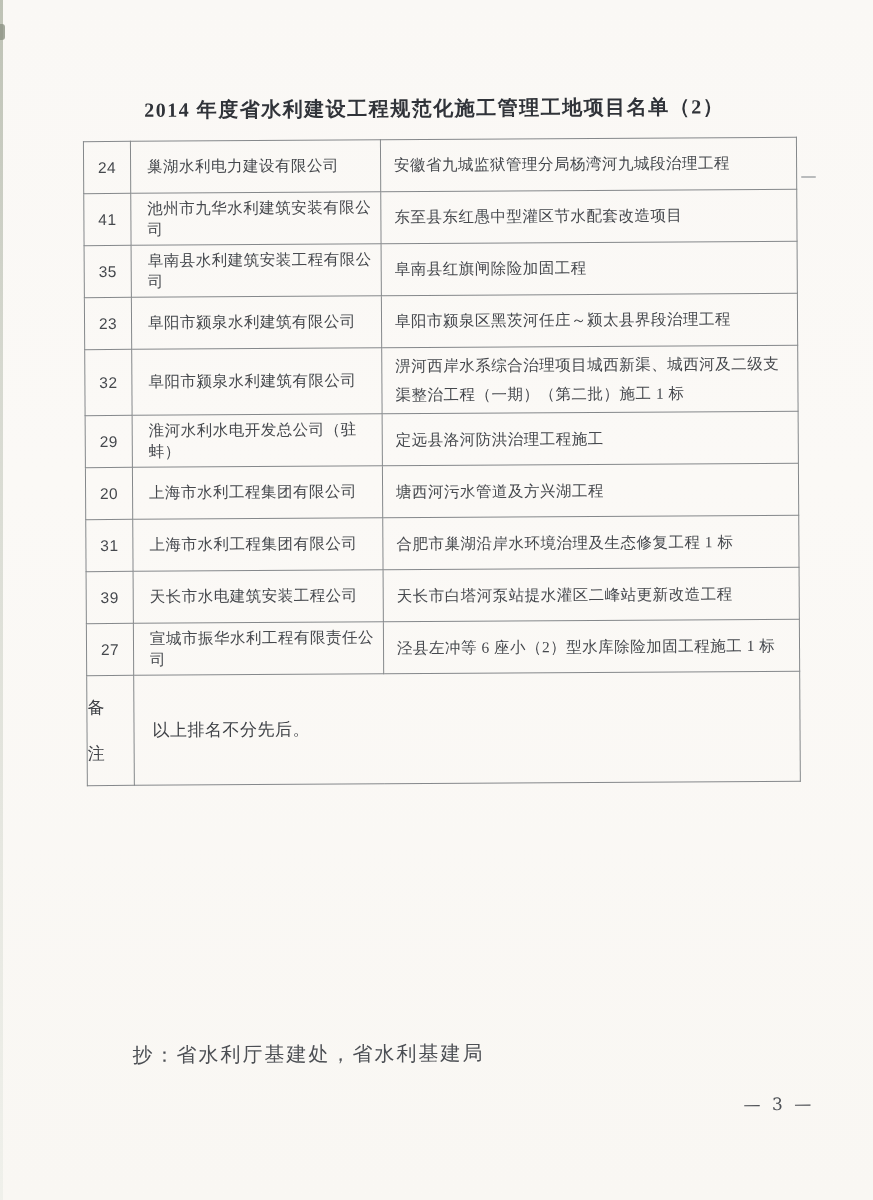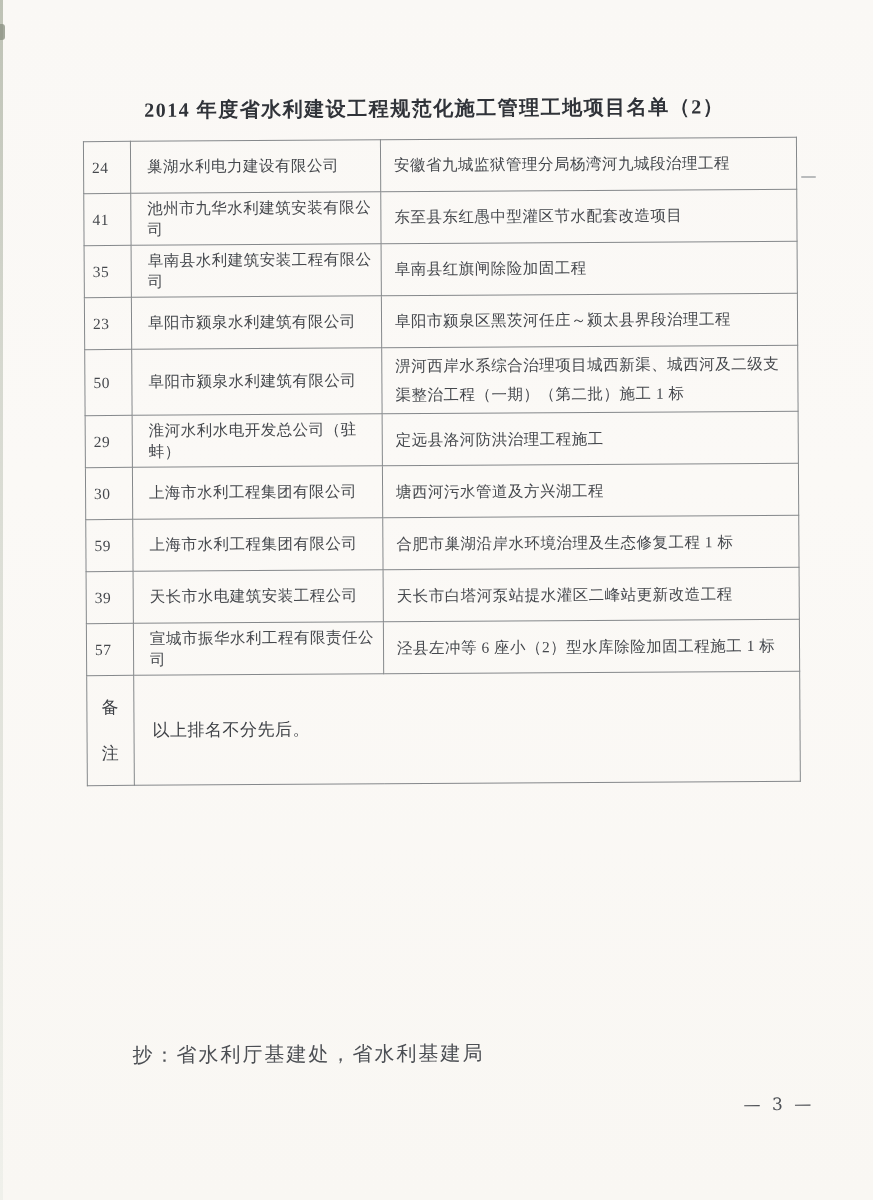--- a/index.html
+++ b/index.html
@@ -40,25 +40,25 @@
   }
   .doc-table td{
     border:1px solid #85888b;
     padding:4px 8px;vertical-align:middle;
     background:transparent;
   }
   .doc-table tr.data-row{height:52px;}
   .col-no{width:47px;}
   .col-company{width:250px;}
   .col-project{width:416px;}
-  td.no-cell{font-family:Liberation Serif, serif;}
+  td.no-cell{text-align:center;font-family:Liberation Sans, sans-serif;}
   td.company-cell{padding-left:16px;}
   td.project-cell{padding-left:13px;line-height:1.85;}
   tr.remark-row{height:110px;}
-  td.remark-label-cell{text-align:center;padding:0;}
+  td.remark-label-cell{text-align:left;padding:0;}
   .remark-label{
     display:inline-block;width:1.2em;line-height:2.7;
     font-size:17px;letter-spacing:1px;word-break:break-all;
     color:#3e4146;
   }
   td.remark-text-cell{padding-left:18px;font-size:17px;color:#3e4146;}
   .copy-note{
     position:absolute;left:129px;top:1040px;
     font-size:20px;letter-spacing:2px;color:#4c4f54;
     font-weight:400;
@@ -101,46 +101,46 @@
         <td class="no-cell">35</td>
         <td class="company-cell">阜南县水利建筑安装工程有限公司</td>
         <td class="project-cell">阜南县红旗闸除险加固工程</td>
       </tr>
       <tr class="data-row">
         <td class="no-cell">23</td>
         <td class="company-cell">阜阳市颍泉水利建筑有限公司</td>
         <td class="project-cell">阜阳市颍泉区黑茨河任庄～颍太县界段治理工程</td>
       </tr>
       <tr class="data-row">
-        <td class="no-cell">50</td>
+        <td class="no-cell">32</td>
         <td class="company-cell">阜阳市颍泉水利建筑有限公司</td>
         <td class="project-cell">淠河西岸水系综合治理项目城西新渠、城西河及二级支渠整治工程（一期）（第二批）施工 1 标</td>
       </tr>
       <tr class="data-row">
         <td class="no-cell">29</td>
         <td class="company-cell">淮河水利水电开发总公司（驻蚌）</td>
         <td class="project-cell">定远县洛河防洪治理工程施工</td>
       </tr>
       <tr class="data-row">
-        <td class="no-cell">30</td>
+        <td class="no-cell">20</td>
         <td class="company-cell">上海市水利工程集团有限公司</td>
         <td class="project-cell">塘西河污水管道及方兴湖工程</td>
       </tr>
       <tr class="data-row">
-        <td class="no-cell">59</td>
+        <td class="no-cell">31</td>
         <td class="company-cell">上海市水利工程集团有限公司</td>
         <td class="project-cell">合肥市巢湖沿岸水环境治理及生态修复工程 1 标</td>
       </tr>
       <tr class="data-row">
         <td class="no-cell">39</td>
         <td class="company-cell">天长市水电建筑安装工程公司</td>
         <td class="project-cell">天长市白塔河泵站提水灌区二峰站更新改造工程</td>
       </tr>
       <tr class="data-row">
-        <td class="no-cell">57</td>
+        <td class="no-cell">27</td>
         <td class="company-cell">宣城市振华水利工程有限责任公司</td>
         <td class="project-cell">泾县左冲等 6 座小（2）型水库除险加固工程施工 1 标</td>
       </tr>
       <tr class="remark-row">
         <td class="remark-label-cell">
           <span class="remark-label">备注</span>
         </td>
         <td class="remark-text-cell" colspan="2">以上排名不分先后。</td>
       </tr>
     </tbody>

